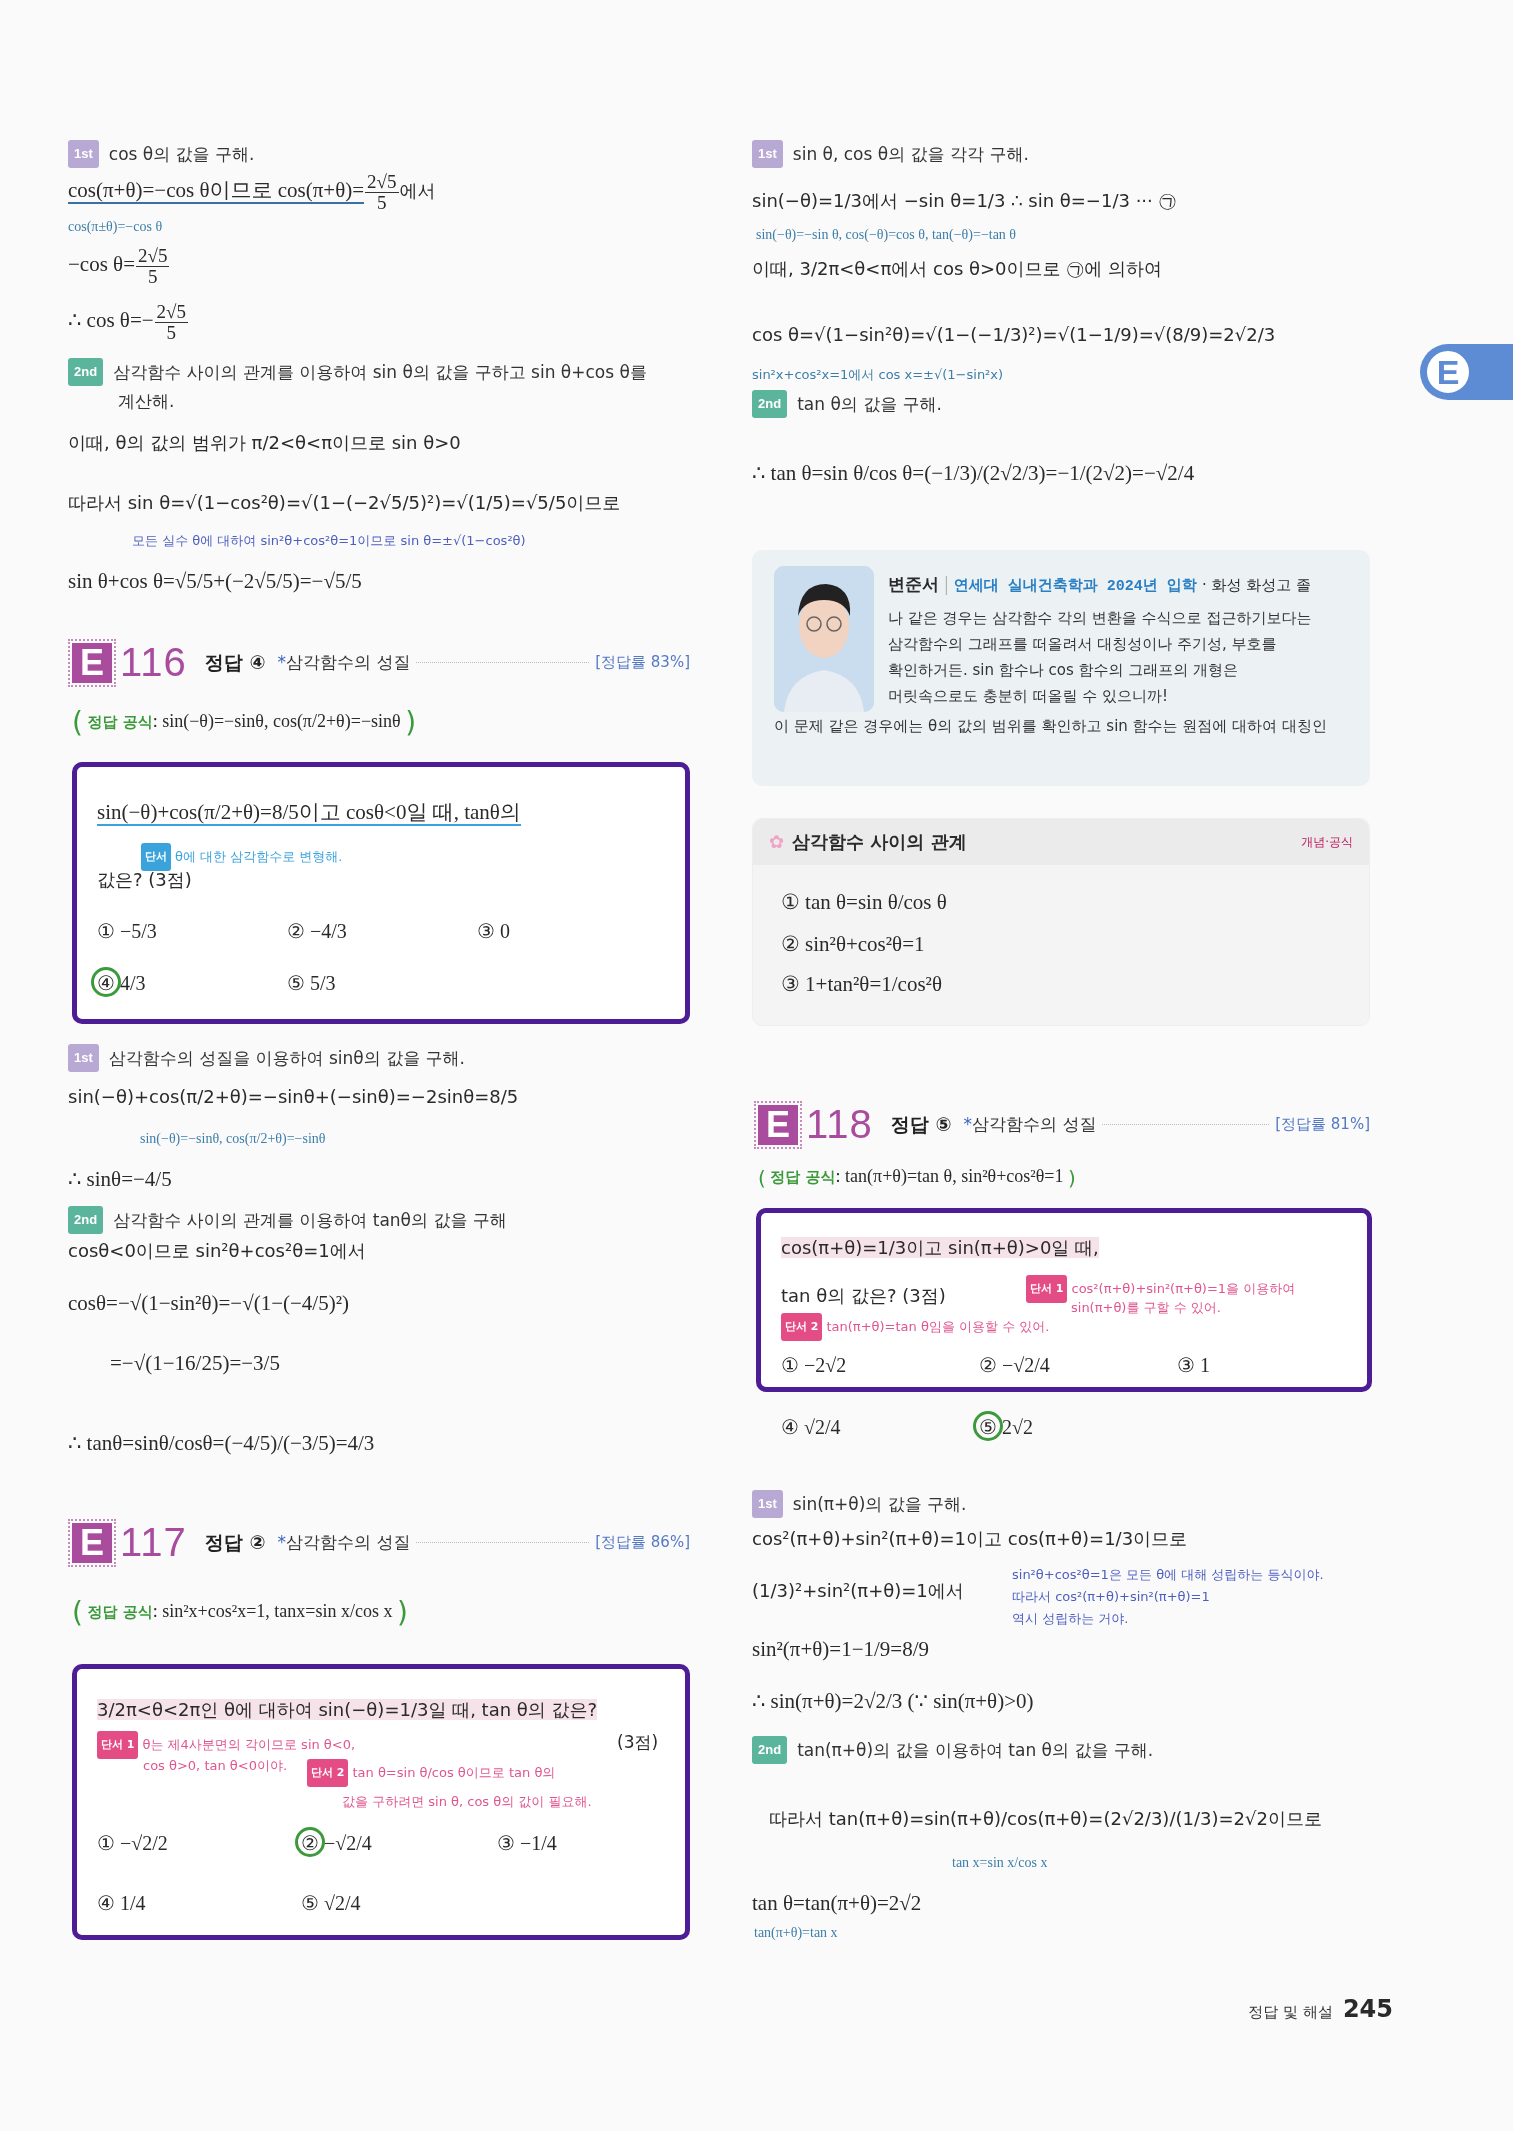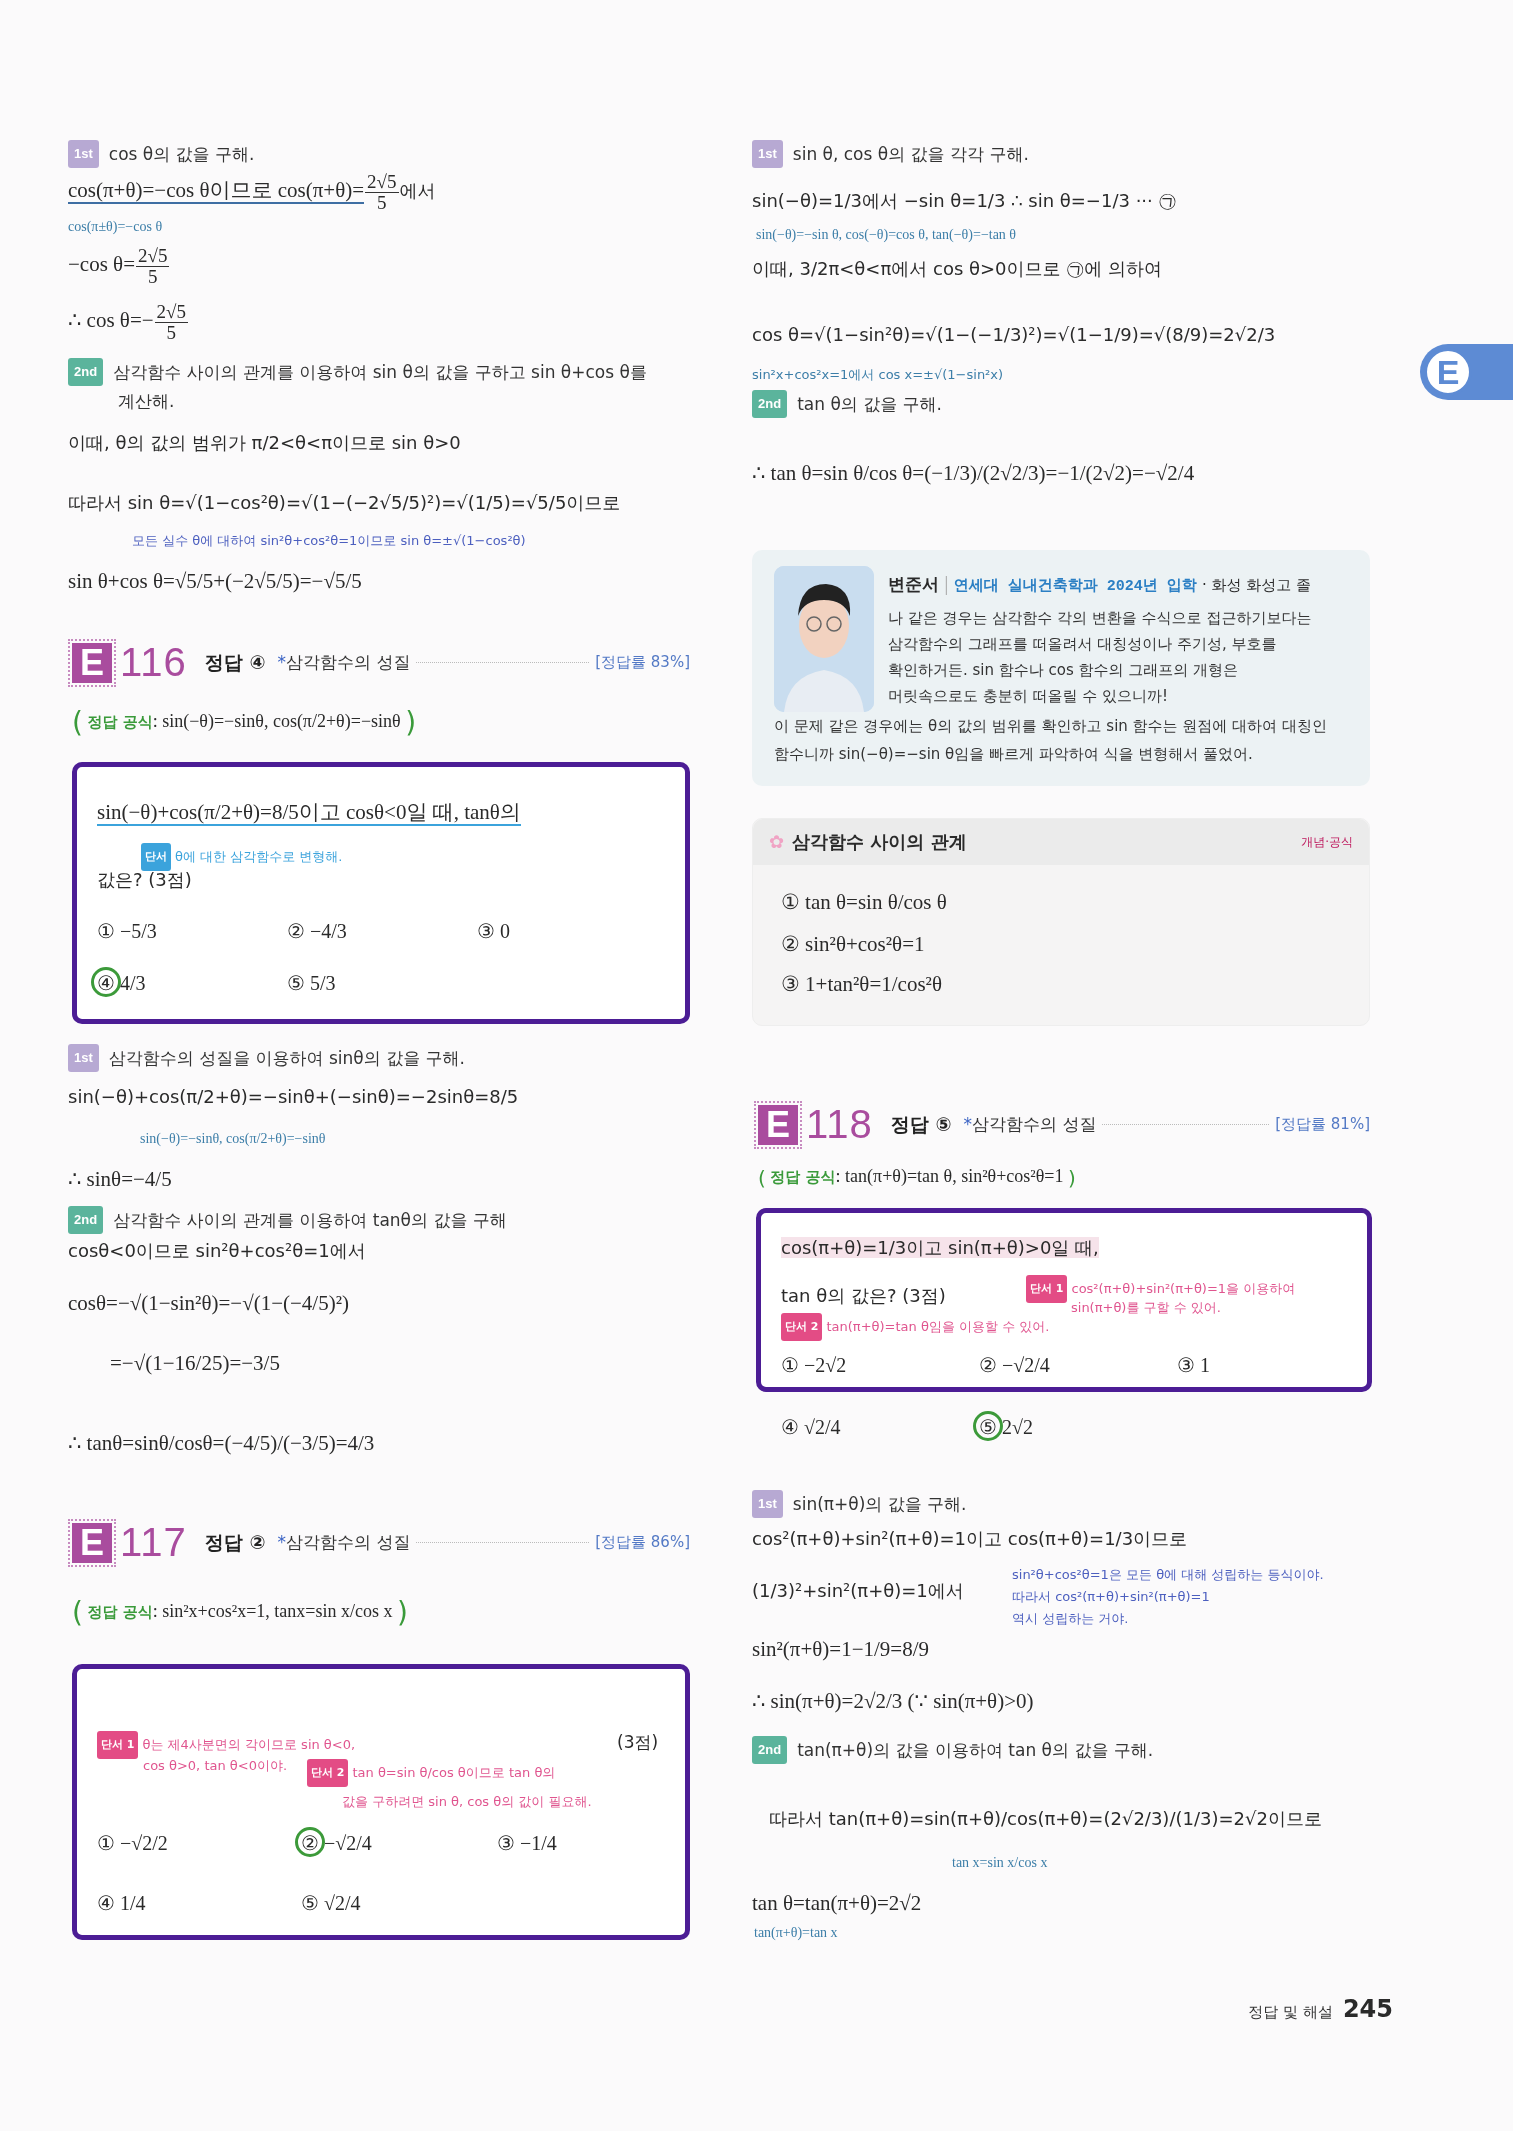--- a/index.html
+++ b/index.html
@@ -145,20 +145,21 @@
     <span class="pnum">117</span>
     <span class="ans">정답 ②</span>
     <span class="topic"><span class="star">*</span><span>삼각함수의 성질</span></span>
     <span class="dots"></span>
     <span class="rate">[정답률 86%]</span>
   </div>
   <div class="formula" style="left:72px;top:1596px;">
     <span class="br">(</span> <span class="lab">정답 공식</span>: <span>sin²x+cos²x=1, tanx=sin x/cos x</span> <span class="br">)</span>
   </div>
   <div class="qbox" style="left:72px;top:1664px;width:618px;height:276px;">
+    <div class="ln kr" style="left:20px;top:28px;font-size:18px;"><span class="hl">3/2π&lt;θ&lt;2π인 θ에 대하여 sin(−θ)=1/3일 때, tan θ의 값은?</span></div>
     <div class="ln kr" style="left:540px;top:60px;font-size:17px;">(3점)</div>
     <div class="ln kr note-pink" style="left:20px;top:62px;font-size:13px;"><span class="hint hint-pink">단서 1</span><span>θ는 제4사분면의 각이므로 sin θ&lt;0,</span></div>
     <div class="ln kr note-pink" style="left:66px;top:84px;font-size:13px;">cos θ&gt;0, tan θ&lt;0이야.</div>
     <div class="ln kr note-pink" style="left:230px;top:90px;font-size:13px;"><span class="hint hint-pink">단서 2</span><span>tan θ=sin θ/cos θ이므로 tan θ의</span></div>
     <div class="ln kr note-pink" style="left:265px;top:120px;font-size:13px;">값을 구하려면 sin θ, cos θ의 값이 필요해.</div>
     <div class="choice" style="left:20px;top:162px;">① −√2/2</div>
     <div class="circle-mark" style="left:218px;top:158px;"></div>
     <div class="choice" style="left:224px;top:162px;">② −√2/4</div>
     <div class="choice" style="left:420px;top:162px;">③ −1/4</div>
     <div class="choice" style="left:20px;top:222px;">④ 1/4</div>
@@ -195,21 +196,20 @@
       <span class="tipname">변준서</span>
       <span style="color:#aaa"> | </span>
       <span class="tipsch">연세대 실내건축학과 2024년 입학</span>
       <span class="tipgrad">· 화성 화성고 졸</span>
     </div>
     <div class="tiptext" style="left:136px;top:54px;">나 같은 경우는 삼각함수 각의 변환을 수식으로 접근하기보다는</div>
     <div class="tiptext" style="left:136px;top:80px;">삼각함수의 그래프를 떠올려서 대칭성이나 주기성, 부호를</div>
     <div class="tiptext" style="left:136px;top:106px;">확인하거든. sin 함수나 cos 함수의 그래프의 개형은</div>
     <div class="tiptext" style="left:136px;top:132px;">머릿속으로도 충분히 떠올릴 수 있으니까!</div>
     <div class="tiptext" style="left:22px;top:162px;">이 문제 같은 경우에는 θ의 값의 범위를 확인하고 sin 함수는 원점에 대하여 대칭인</div>
-    <div class="tiptext" style="left:22px;top:190px;">함수니까 sin(−θ)=−sin θ임을 빠르게 파악하여 식을 변형해서 풀었어.</div>
   </div>
 
   <div class="conceptbox" style="left:752px;top:818px;width:618px;height:208px;">
     <div class="concept-head">
       <span style="color:#f0a3c4;font-size:18px;">✿</span>
       <span class="concept-title">삼각함수 사이의 관계</span>
       <span class="concept-tag">개념·공식</span>
     </div>
     <div class="ln" style="left:28px;top:70px;">① tan θ=sin θ/cos θ</div>
     <div class="ln" style="left:28px;top:112px;">② sin²θ+cos²θ=1</div>

